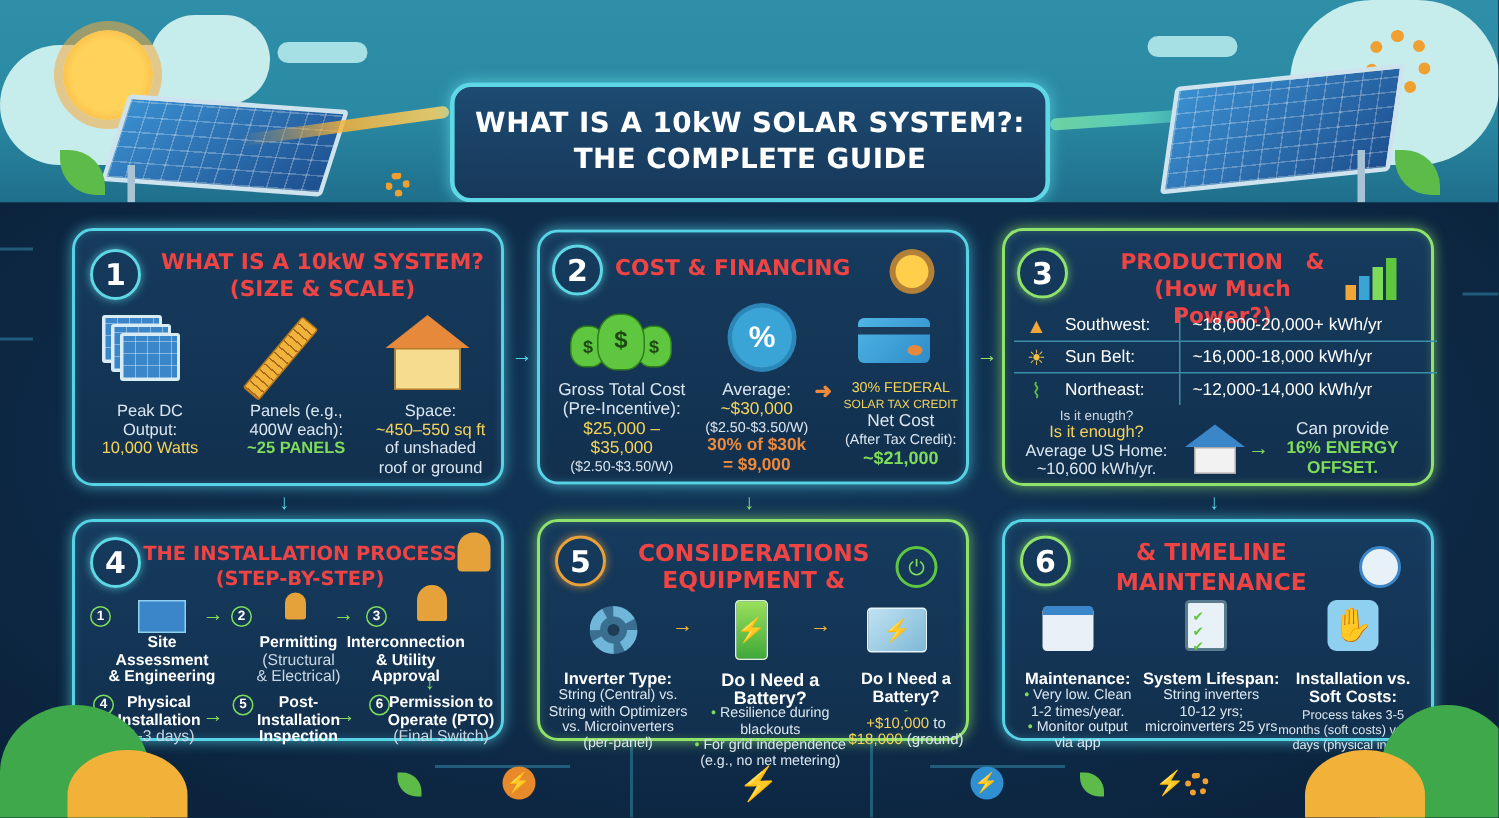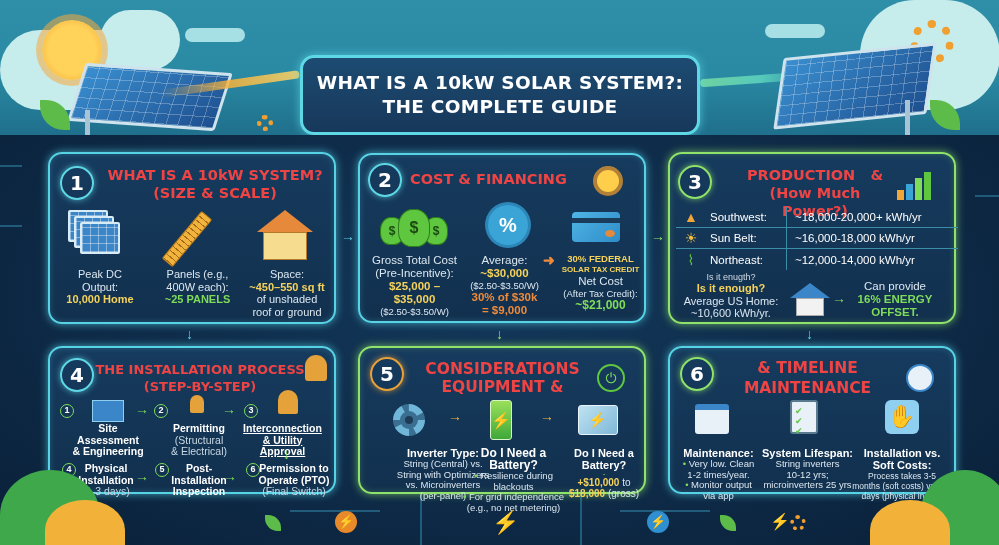--- a/index.html
+++ b/index.html
@@ -78,21 +78,21 @@
     .num.green { border-color: #8fe36a; box-shadow: 0 0 6px rgba(143,227,106,0.7); }
     .num.orange { border-color: #e9a23a; box-shadow: 0 0 6px rgba(233,162,58,0.7); }
     .card-title {
       position: absolute; font-family: "DejaVu Sans", sans-serif; font-weight: bold;
       color: #ef4444; font-size: 14.5px; line-height: 18px; text-align: center;
     }
     .col {
       position: absolute; text-align: center; color: #dbe7f0;
       font-size: 11px; line-height: 12.5px;
     }
-    .yellow { color: #f5d35a; font-weight: bold; }
+    .yellow { color: #f5d35a; font-weight: normal; }
     .greenT { color: #7fdc5a; font-weight: bold; }
     .orangeT { color: #ee8a3a; font-weight: bold; }
     .white-b { color: #ffffff; font-weight: bold; }
     .small { font-size: 9.5px; line-height: 11px; }
     
     .ico { position: absolute; }
     .solar-stack div {
       position: absolute; width: 40px; height: 32px; border: 2px solid #d8ecf6; border-radius: 2px;
       background:
         repeating-linear-gradient(90deg, rgba(255,255,255,0.4) 0 1px, transparent 1px 8px),
@@ -220,21 +220,21 @@
     <div style="left:12px;top:12px;"></div>
 </div>
 <div class="ruler" style="left:180px;top:208px;"></div>
 <div class="ico" style="left:255px;top:210px;width:60px;height:52px;">
   <div class="house-roof" style="left:2px;top:0;"></div>
   <div class="house-body" style="left:8px;top:22px;width:44px;height:28px;"></div>
 </div>
 <div class="col" style="left:55px;top:268px;width:90px;">
   <div>Peak DC</div>
   <div>Output:</div>
-  <div class="yellow">10,000 Home</div>
+  <div class="yellow">10,000 Watts</div>
 </div>
 <div class="col" style="left:150px;top:268px;width:95px;">
   <div>Panels (e.g.,</div>
   <div>400W each):</div>
   <div class="greenT">~25 PANELS</div>
 </div>
 <div class="col" style="left:242px;top:268px;width:90px;">
   <div>Space:</div>
   <div class="yellow">~450–550 sq ft</div>
   <div>of unshaded</div>
@@ -340,21 +340,21 @@
 </div>
 <div class="arrow" style="left:135px;top:401px;">→</div>
 <div class="step" style="left:154px;top:404px;width:16px;"><span class="step-num">2</span></div>
 <div class="step" style="left:165px;top:423px;width:68px;">
   <div>Permitting</div>
   <div class="sub">(Structural</div>
   <div class="sub">&amp; Electrical)</div>
 </div>
 <div class="arrow" style="left:222px;top:401px;">→</div>
 <div class="step" style="left:244px;top:404px;width:16px;"><span class="step-num">3</span></div>
-<div class="step" style="left:240px;top:423px;width:85px;text-decoration:underline;">
+<div class="step" style="left:228px;top:423px;width:85px;">
   <div>Interconnection</div>
   <div>&amp; Utility Approval</div>
 </div>
 <div class="arrow" style="left:283px;top:446px;">↓</div>
 
 <div class="step" style="left:62px;top:463px;width:16px;"><span class="step-num">4</span></div>
 <div class="step" style="left:76px;top:463px;width:60px;">
   <div>Physical</div>
   <div>Installation</div>
   <div class="sub">(1-3 days)</div>
@@ -380,40 +380,40 @@
   <div>CONSIDERATIONS</div>
   <div>EQUIPMENT &amp;</div>
 </div>
 <div class="ico" style="left:597px;top:364px;width:28px;height:28px;border-radius:50%;border:2.5px solid #5fc640;color:#7fdc5a;font-size:14px;display:flex;align-items:center;justify-content:center;">⏻</div>
 <div class="gear-big" style="left:393px;top:404px;"></div>
 <div class="arrow yellow" style="left:448px;top:408px;">→</div>
 <div class="battery" style="left:490px;top:400px;">⚡</div>
 <div class="arrow yellow" style="left:540px;top:408px;">→</div>
 <div class="chip" style="left:578px;top:405px;">⚡</div>
 
-<div class="col" style="left:362px;top:447px;width:100px;font-size:9.5px;line-height:10.5px;margin-left:31px;">
+<div class="col" style="left:362px;top:447px;width:100px;font-size:9.5px;line-height:10.5px;">
   <div class="white-b" style="font-size:11px;line-height:12px;">Inverter Type:</div>
   <div>String (Central) vs.</div>
   <div>String with Optimizers</div>
   <div>vs. Microinverters</div>
   <div>(per-panel)</div>
 </div>
 <div class="col" style="left:461px;top:447px;width:105px;font-size:9.5px;line-height:10.5px;">
   <div class="white-b" style="font-size:12px;line-height:12px;">Do I Need a Battery?</div>
   <div class="bullet">Resilience during</div>
   <div>blackouts</div>
   <div class="bullet">For grid independence</div>
   <div>(e.g., no net metering)</div>
 </div>
 <div class="col" style="left:563px;top:447px;width:82px;font-size:10px;line-height:11px;">
   <div class="white-b" style="font-size:11px;line-height:12px;">Do I Need a</div>
   <div class="white-b" style="font-size:11px;line-height:12px;">Battery?</div>
   <div style="color:#7fdc5a;font-size:8px;line-height:6px;">-</div>
   <div><span class="yellow">+$10,000</span><span> to</span></div>
-  <div><span class="yellow">$18,000</span><span> (gross)</span></div>
+  <div><span class="yellow">$18,000</span><span> (ground)</span></div>
 </div>
 
 <div class="card" style="left:668px;top:346px;width:288px;height:148px;"></div>
 <div class="num green" style="left:680px;top:357px;">6</div>
 <div class="card-title" style="left:740px;top:358px;width:135px;font-size:15.5px;line-height:20px;">
   <div>&amp; TIMELINE</div>
   <div>MAINTENANCE</div>
 </div>
 <div class="ico" style="left:906px;top:364px;width:28px;height:28px;border-radius:50%;background:#e8f1f8;border:2.5px solid #3a86c8;"></div>
 <div class="ico" style="left:695px;top:404px;width:34px;height:30px;background:#e8f1f8;border-top:6px solid #3a86c8;border-radius:3px;"></div>

